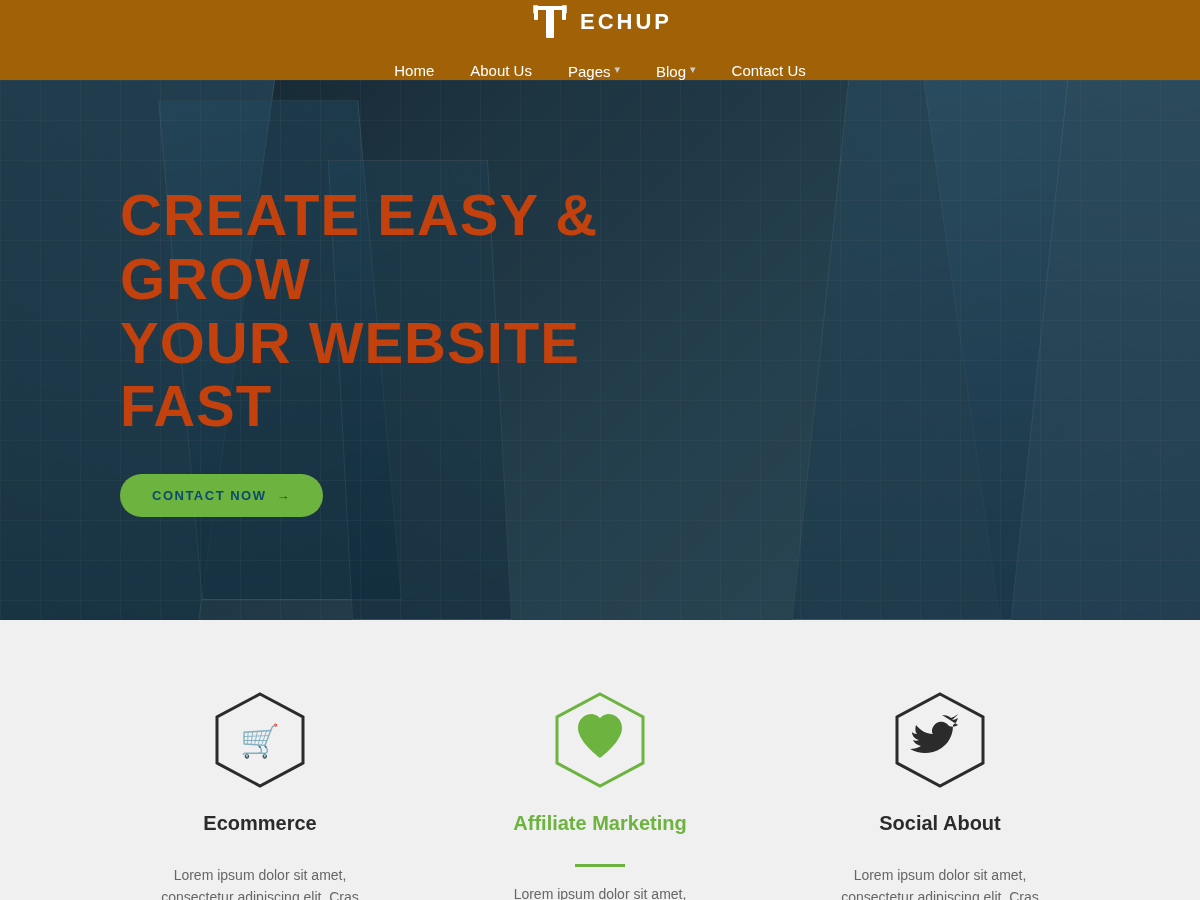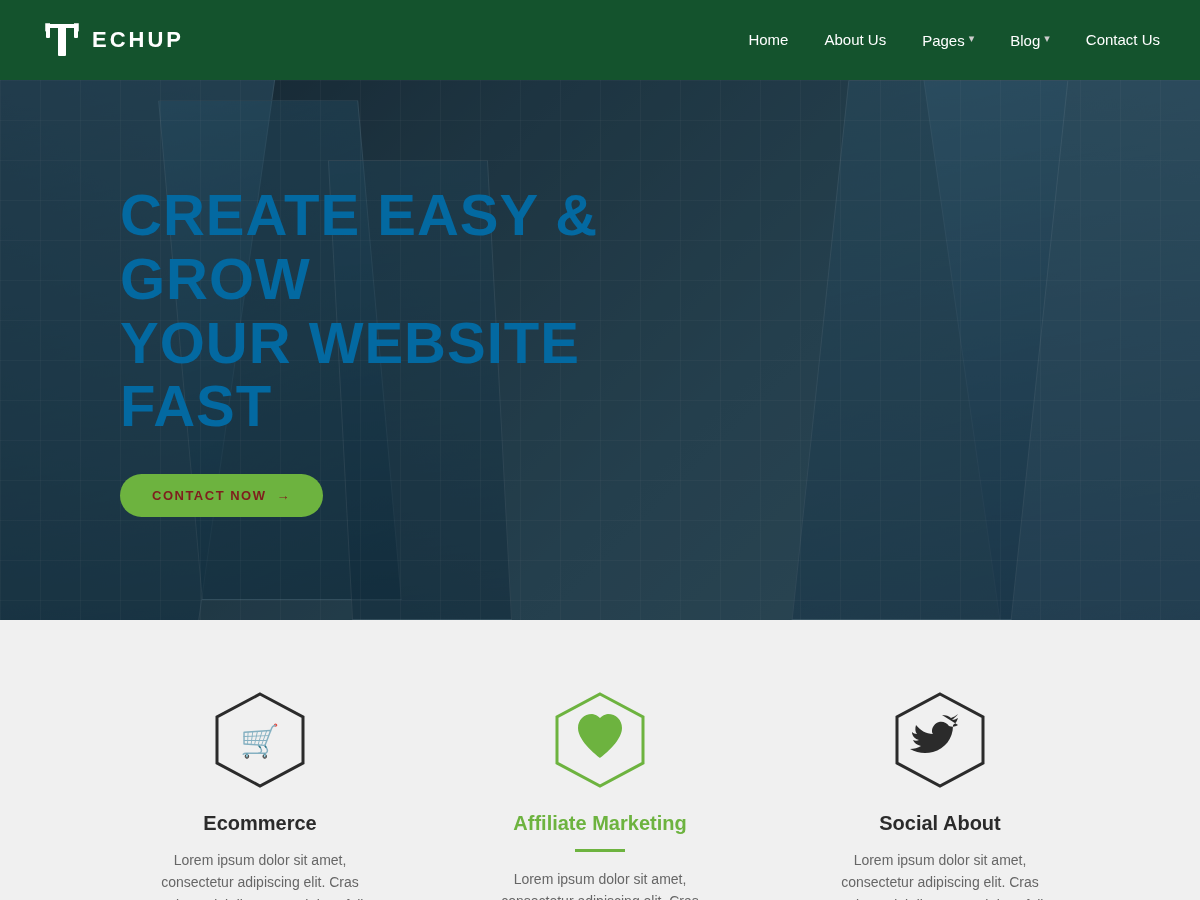--- a/index.html
+++ b/index.html
@@ -1,25 +1,26 @@
 <!DOCTYPE html>
 <html><head>
   <meta charset="utf-8">
   <style>
     * { margin: 0; padding: 0; box-sizing: border-box; }
     body { font-family: 'Segoe UI', Arial, sans-serif; background: #f5f5f5; }
 
     
     nav {
-      background: #14532d;
+      background: #a16207;
       display: flex;
       align-items: center;
       padding: 0 40px;
       height: 80px;
       justify-content: space-between;
+      flex-direction: column;
     }
     .logo {
       display: flex;
       align-items: center;
       gap: 8px;
     }
     .logo-icon {
       width: 44px;
       height: 44px;
     }
@@ -100,31 +101,31 @@
       background: rgba(10, 25, 35, 0.45);
       z-index: 3;
     }
     .hero-content {
       position: relative;
       z-index: 4;
       padding-left: 120px;
       max-width: 700px;
     }
     .hero-title {
-      color: #0369a1;
+      color: #c2410c;
       font-size: 58px;
       font-weight: 800;
       line-height: 1.1;
       text-transform: uppercase;
       letter-spacing: 1px;
       margin-bottom: 36px;
     }
     .cta-button {
       background: #6db33f;
-      color: #7f1d1d;
+      color: #0c4a6e;
       border: none;
       border-radius: 30px;
       padding: 14px 32px;
       font-size: 13px;
       font-weight: 700;
       letter-spacing: 1.5px;
       text-transform: uppercase;
       cursor: pointer;
       display: inline-flex;
       align-items: center;
@@ -158,21 +159,21 @@
       position: relative;
     }
     .hex-icon svg {
       width: 100px;
       height: 100px;
     }
     .feature-title {
       font-size: 20px;
       font-weight: 700;
       color: #2b2b2b;
-      margin-bottom: 14px;
+      margin-bottom: 29px;
     }
     .feature-title.active {
       color: #6db33f;
     }
     .feature-underline {
       width: 50px;
       height: 3px;
       background: #6db33f;
       margin: 0 auto 16px;
     }

